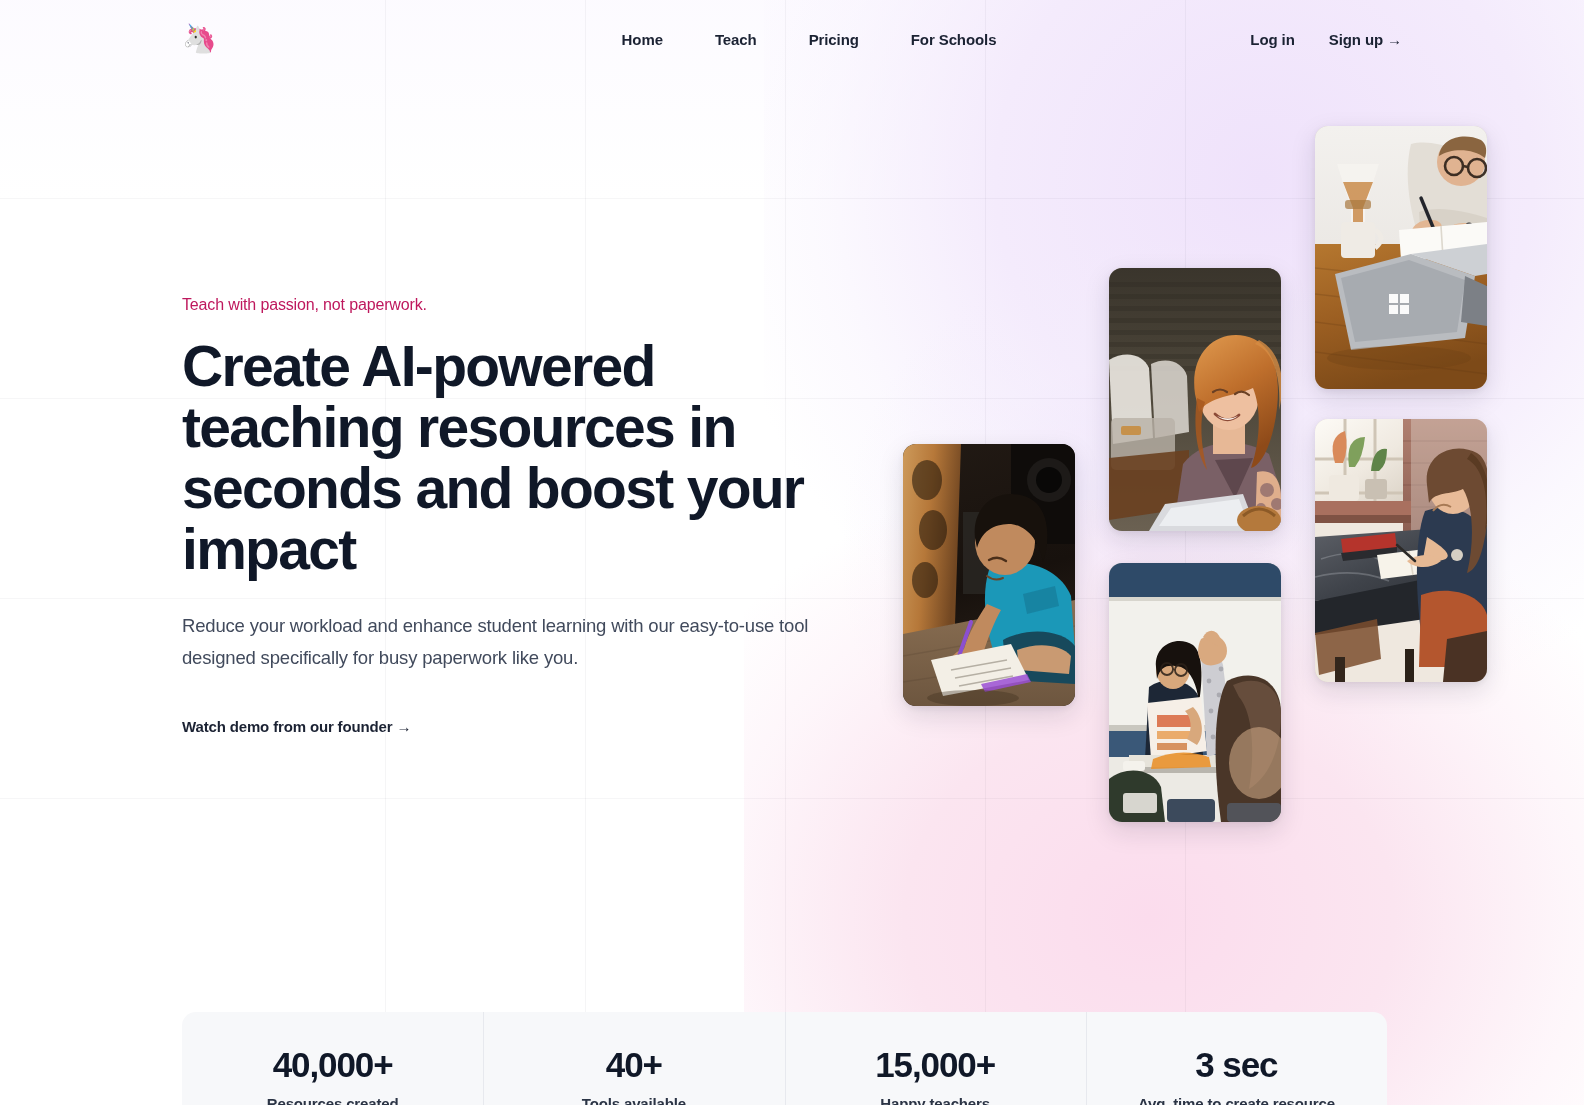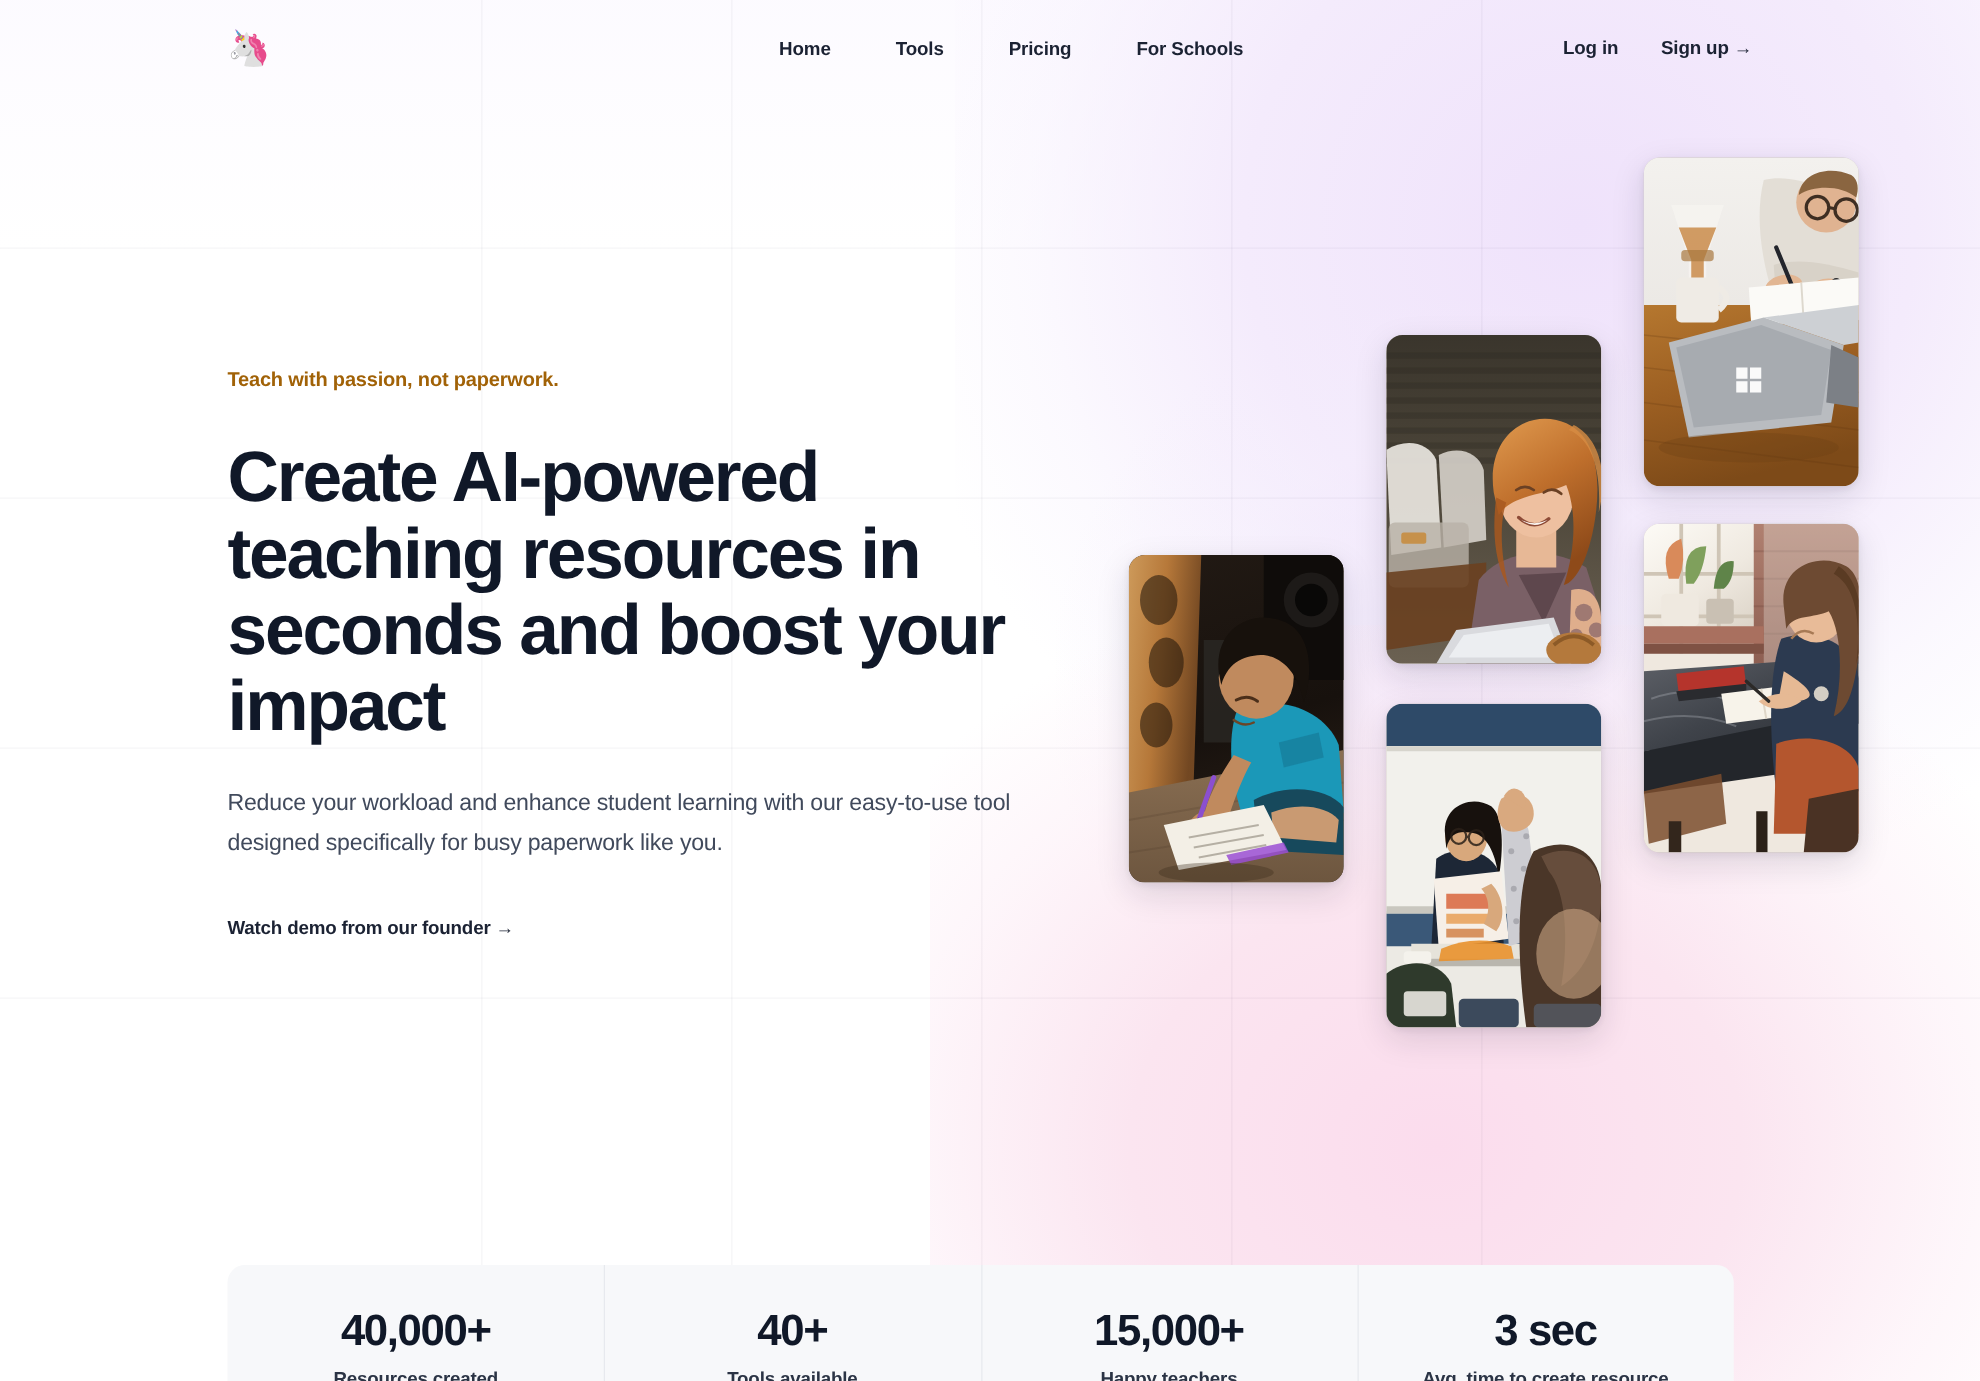--- a/index.html
+++ b/index.html
@@ -111,24 +111,24 @@
   
   .hero {
     position: absolute;
     left: 182px;
     top: 296px;
     width: 700px;
     z-index: 20;
   }
   .eyebrow {
     font-size: 16px;
-    font-weight: 700;
-    color: #a16207;
+    font-weight: 400;
+    color: #be185d;
     letter-spacing: -0.15px;
-    margin: 0 0 38px 0;
+    margin: 0 0 22px 0;
   }
   .hero-title {
     font-size: 57px;
     line-height: 1.07;
     font-weight: 700;
     letter-spacing: -1.7px;
     color: #101828;
     margin: 16px 0 30px 0;
     max-width: 660px;
   }
@@ -260,21 +260,21 @@
   <div class="h" style="top:398px"></div>
   <div class="h" style="top:598px"></div>
   <div class="h" style="top:798px"></div>
 </div>
 
 <header class="site-header">
   <div class="brand-logo">🦄</div>
 
   <nav class="primary-nav">
     <a class="nav-link">Home</a>
-    <a class="nav-link">Tools</a>
+    <a class="nav-link">Teach</a>
     <a class="nav-link">Pricing</a>
     <a class="nav-link">For Schools</a>
   </nav>
 
   <div class="header-actions">
     <a class="auth-link">Log in</a>
     <a class="auth-link">Sign up →</a>
   </div>
 </header>
 

